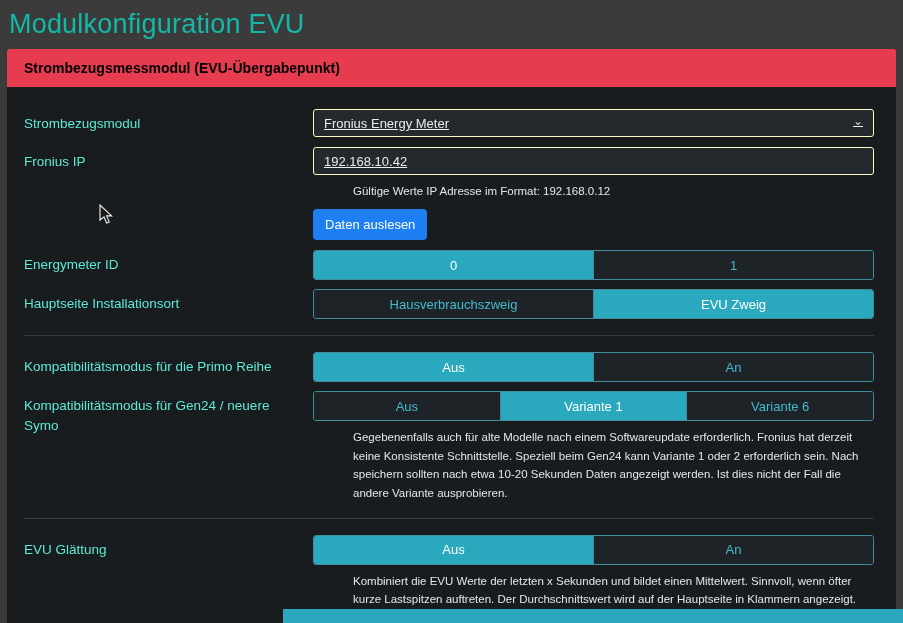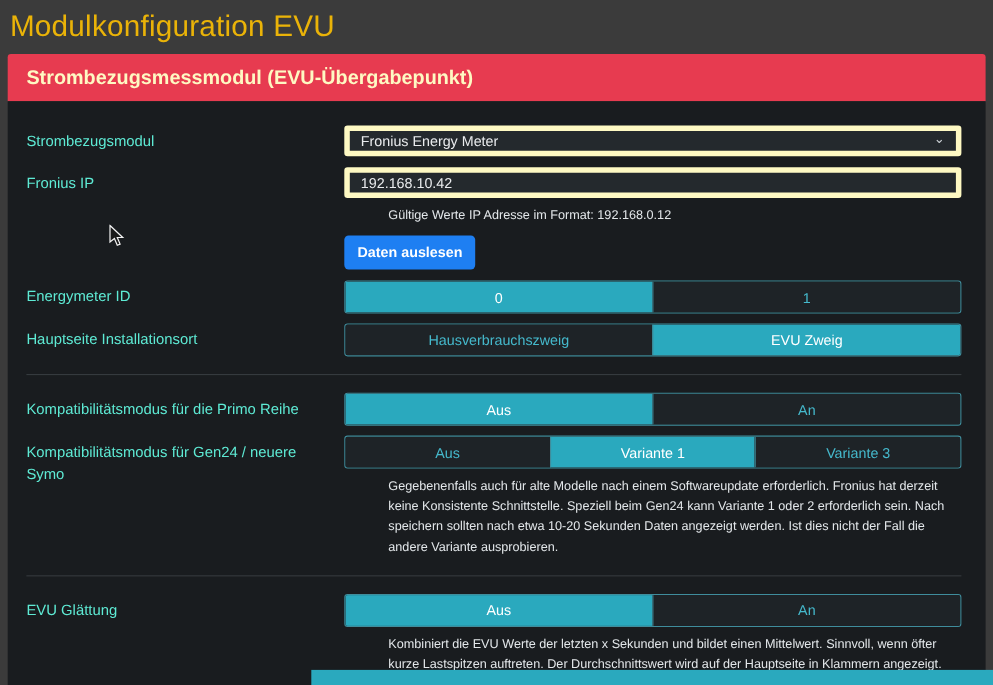--- a/index.html
+++ b/index.html
@@ -5,32 +5,32 @@
   * { box-sizing: border-box; }
   html, body { margin: 0; padding: 0; }
   body {
     width: 903px; height: 623px;
     background: #3b3b3b;
     font-family: "Liberation Sans", sans-serif;
     position: relative;
     overflow: hidden;
   }
   .page-title {
-    color: #eab308;
+    color: #14b8a6;
     font-size: 27px;
     font-weight: 400;
     margin: 0;
     padding: 9px 0 9px 9px;
     letter-spacing: 0.2px;
   }
   .card { margin: 0 7px; }
   .card-header {
     background: #e73b50;
-    color: #fef9c3;
-    font-size: 18px;
+    color: #000000;
+    font-size: 14px;
     font-weight: bold;
     padding: 11px 17px;
     border-radius: 3px 3px 0 0;
   }
   .card-body {
     background: #191c1f;
     padding: 22px 22px 18px 17px;
     min-height: 490px;
   }
   .form-row { display: flex; margin-bottom: 10px; }
@@ -42,27 +42,28 @@
     padding-top: 5px;
     padding-right: 18px;
     line-height: 1.45;
   }
   .control { flex: 1; min-width: 0; }
 
   .select-box, .text-input {
     width: 100%;
     height: 28px;
     background: #24292d;
-    border: 5px solid #fef9c3;
+    border: 1px solid #fef9c3;
     border-radius: 3px;
     color: #e9ebed;
     font-size: 13px;
     padding: 0 10px;
     display: flex;
     align-items: center;
+    text-decoration: underline;
   }
   .select-box { justify-content: space-between; cursor: pointer; }
   .select-chevron { color: #cdd2d6; font-size: 12px; line-height: 1; margin-top: -4px; }
 
   .help-text {
     color: #e3e7ea;
     font-size: 11.5px;
     line-height: 1.6;
     margin-top: 7px;
     margin-left: 40px;
@@ -71,21 +72,20 @@
     display: inline-block;
     background: #1e7ff2;
     color: #ffffff;
     border: none;
     border-radius: 4px;
     font-size: 13px;
     font-family: "Liberation Sans", sans-serif;
     padding: 8px 12px;
     margin-top: 9px;
     cursor: pointer;
-    font-weight: bold;
   }
 
   .seg-group {
     display: flex;
     height: 30px;
     border: 1px solid #3f8d9c;
     border-radius: 3px;
     overflow: hidden;
   }
   .seg {
@@ -190,21 +190,21 @@
         </div>
       </div>
     </div>
 
     <div class="form-row">
       <div class="form-label">Kompatibilitätsmodus für Gen24 / neuere Symo</div>
       <div class="control">
         <div class="seg-group">
           <div class="seg">Aus</div>
           <div class="seg selected">Variante 1</div>
-          <div class="seg">Variante 3</div>
+          <div class="seg">Variante 6</div>
         </div>
         <div class="help-text">Gegebenenfalls auch für alte Modelle nach einem Softwareupdate erforderlich. Fronius hat derzeit keine Konsistente Schnittstelle. Speziell beim Gen24 kann Variante 1 oder 2 erforderlich sein. Nach speichern sollten nach etwa 10-20 Sekunden Daten angezeigt werden. Ist dies nicht der Fall die andere Variante ausprobieren.</div>
       </div>
     </div>
 
     <hr class="divider">
 
     <div class="form-row">
       <div class="form-label">EVU Glättung</div>
       <div class="control">

